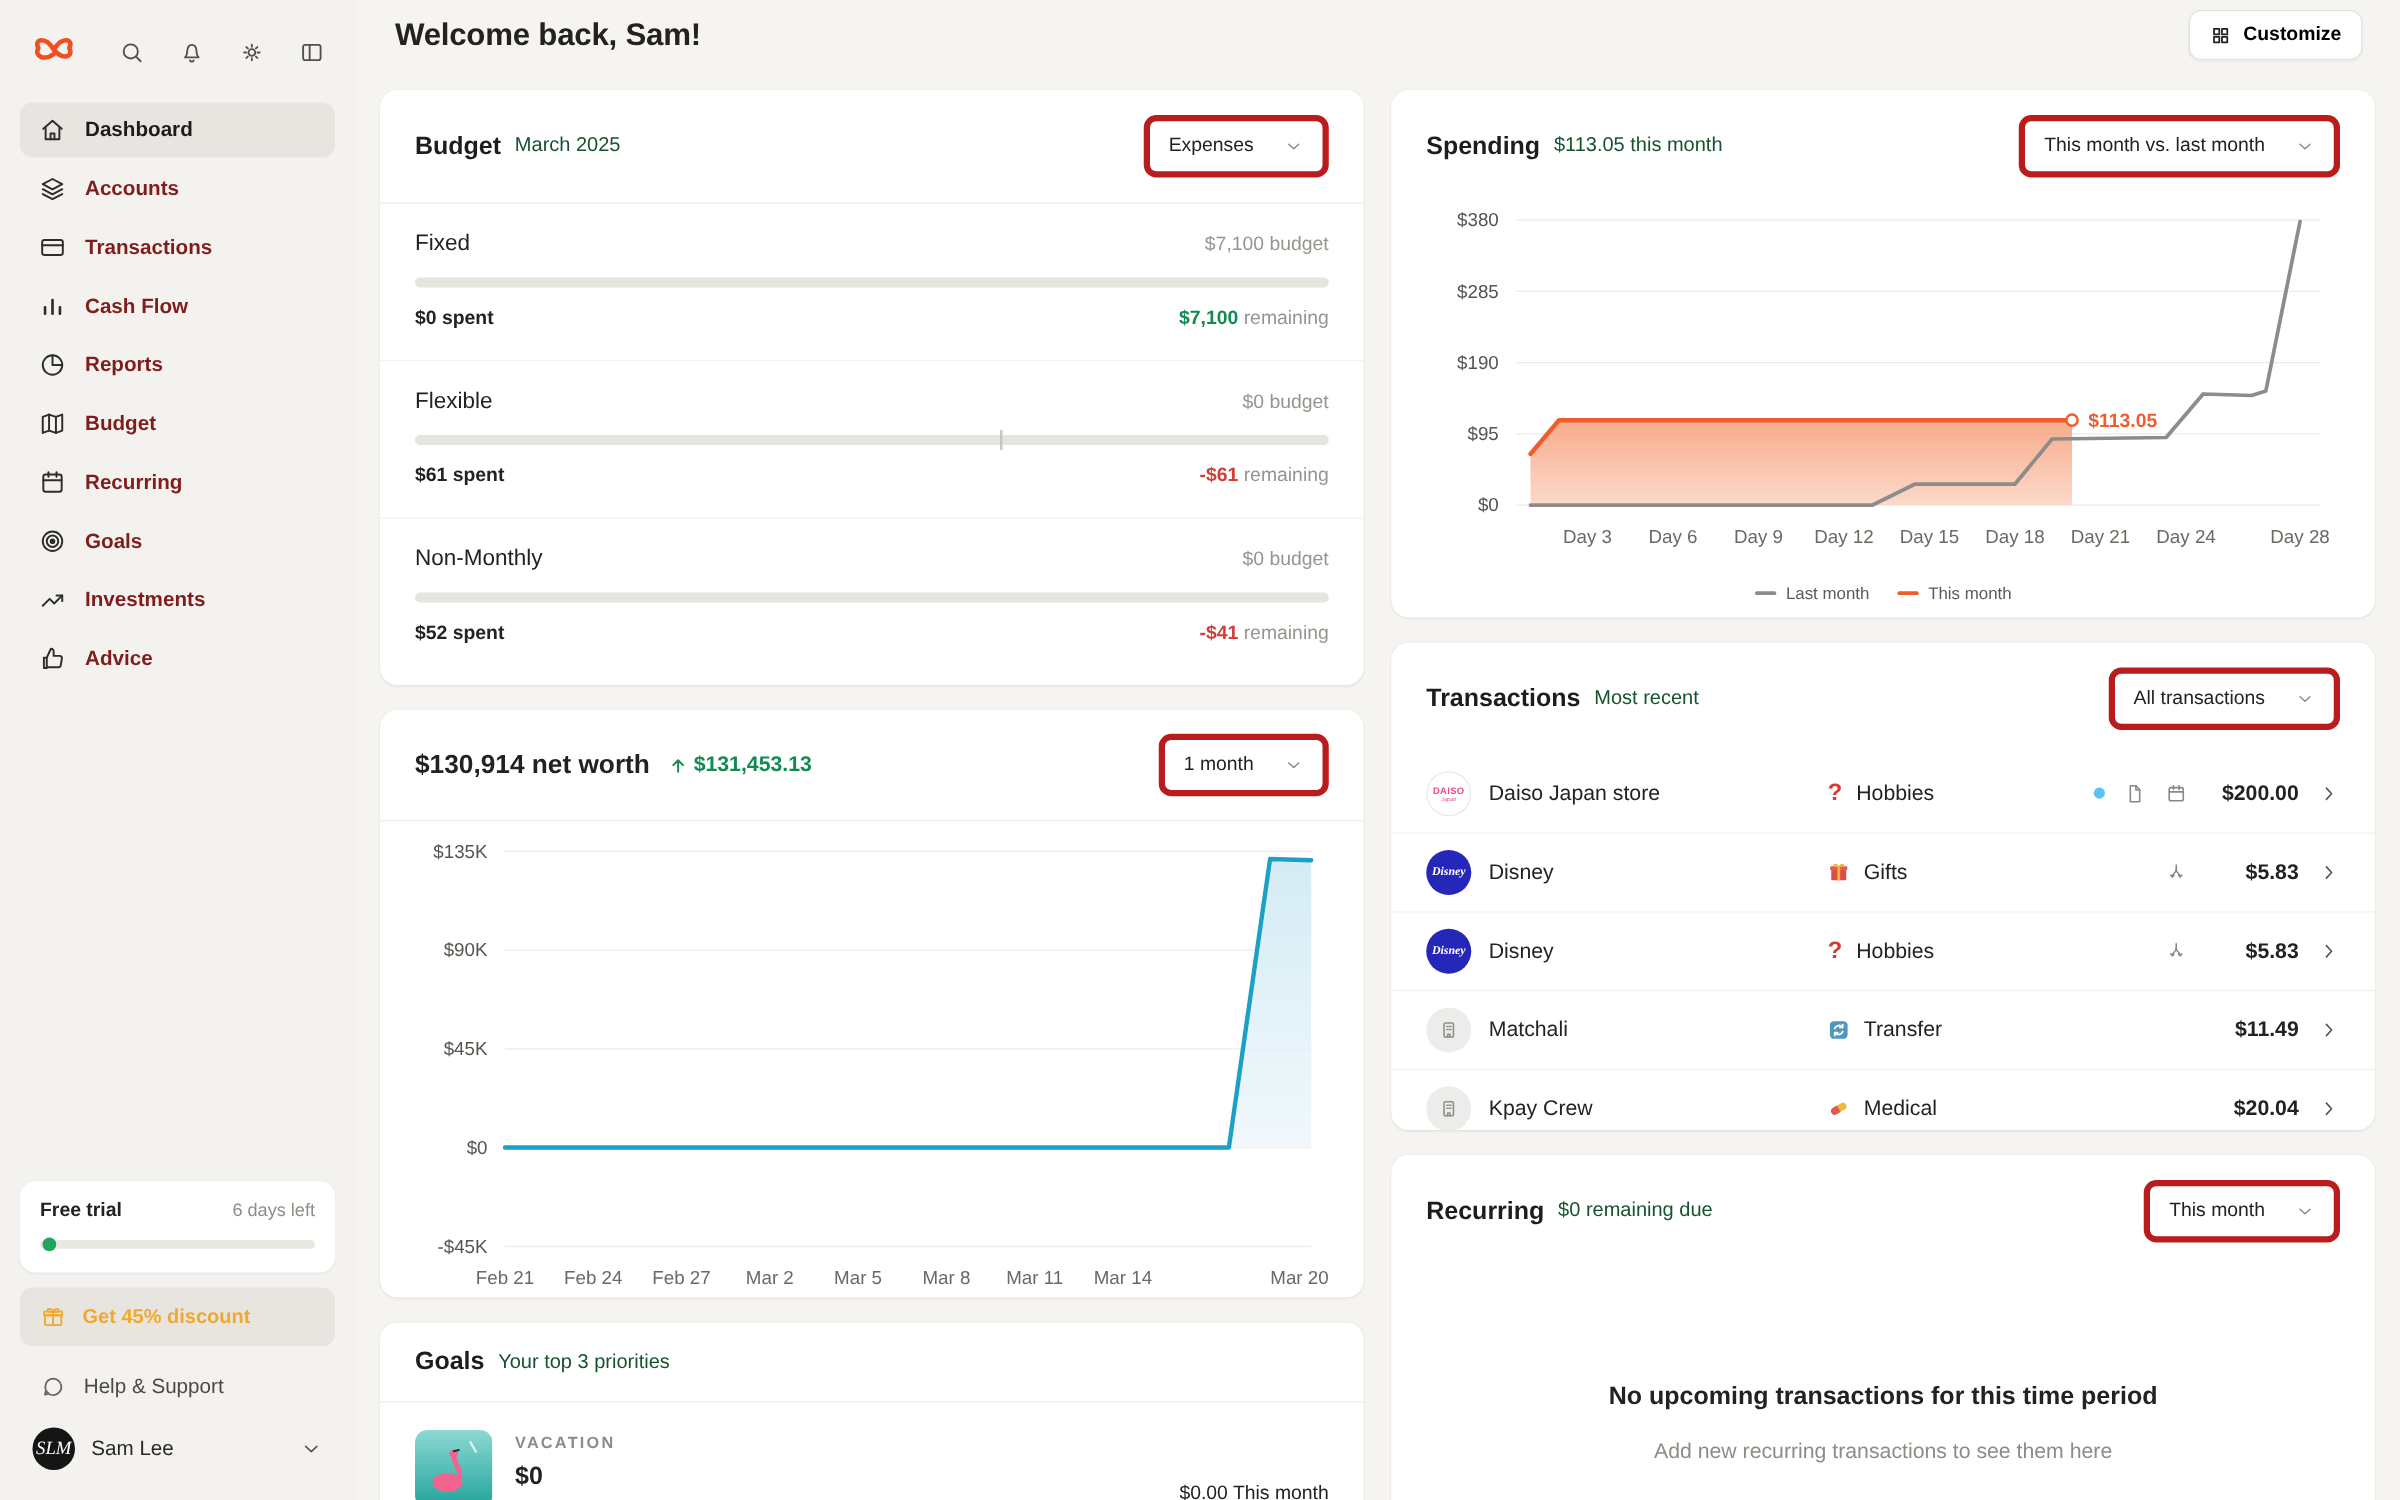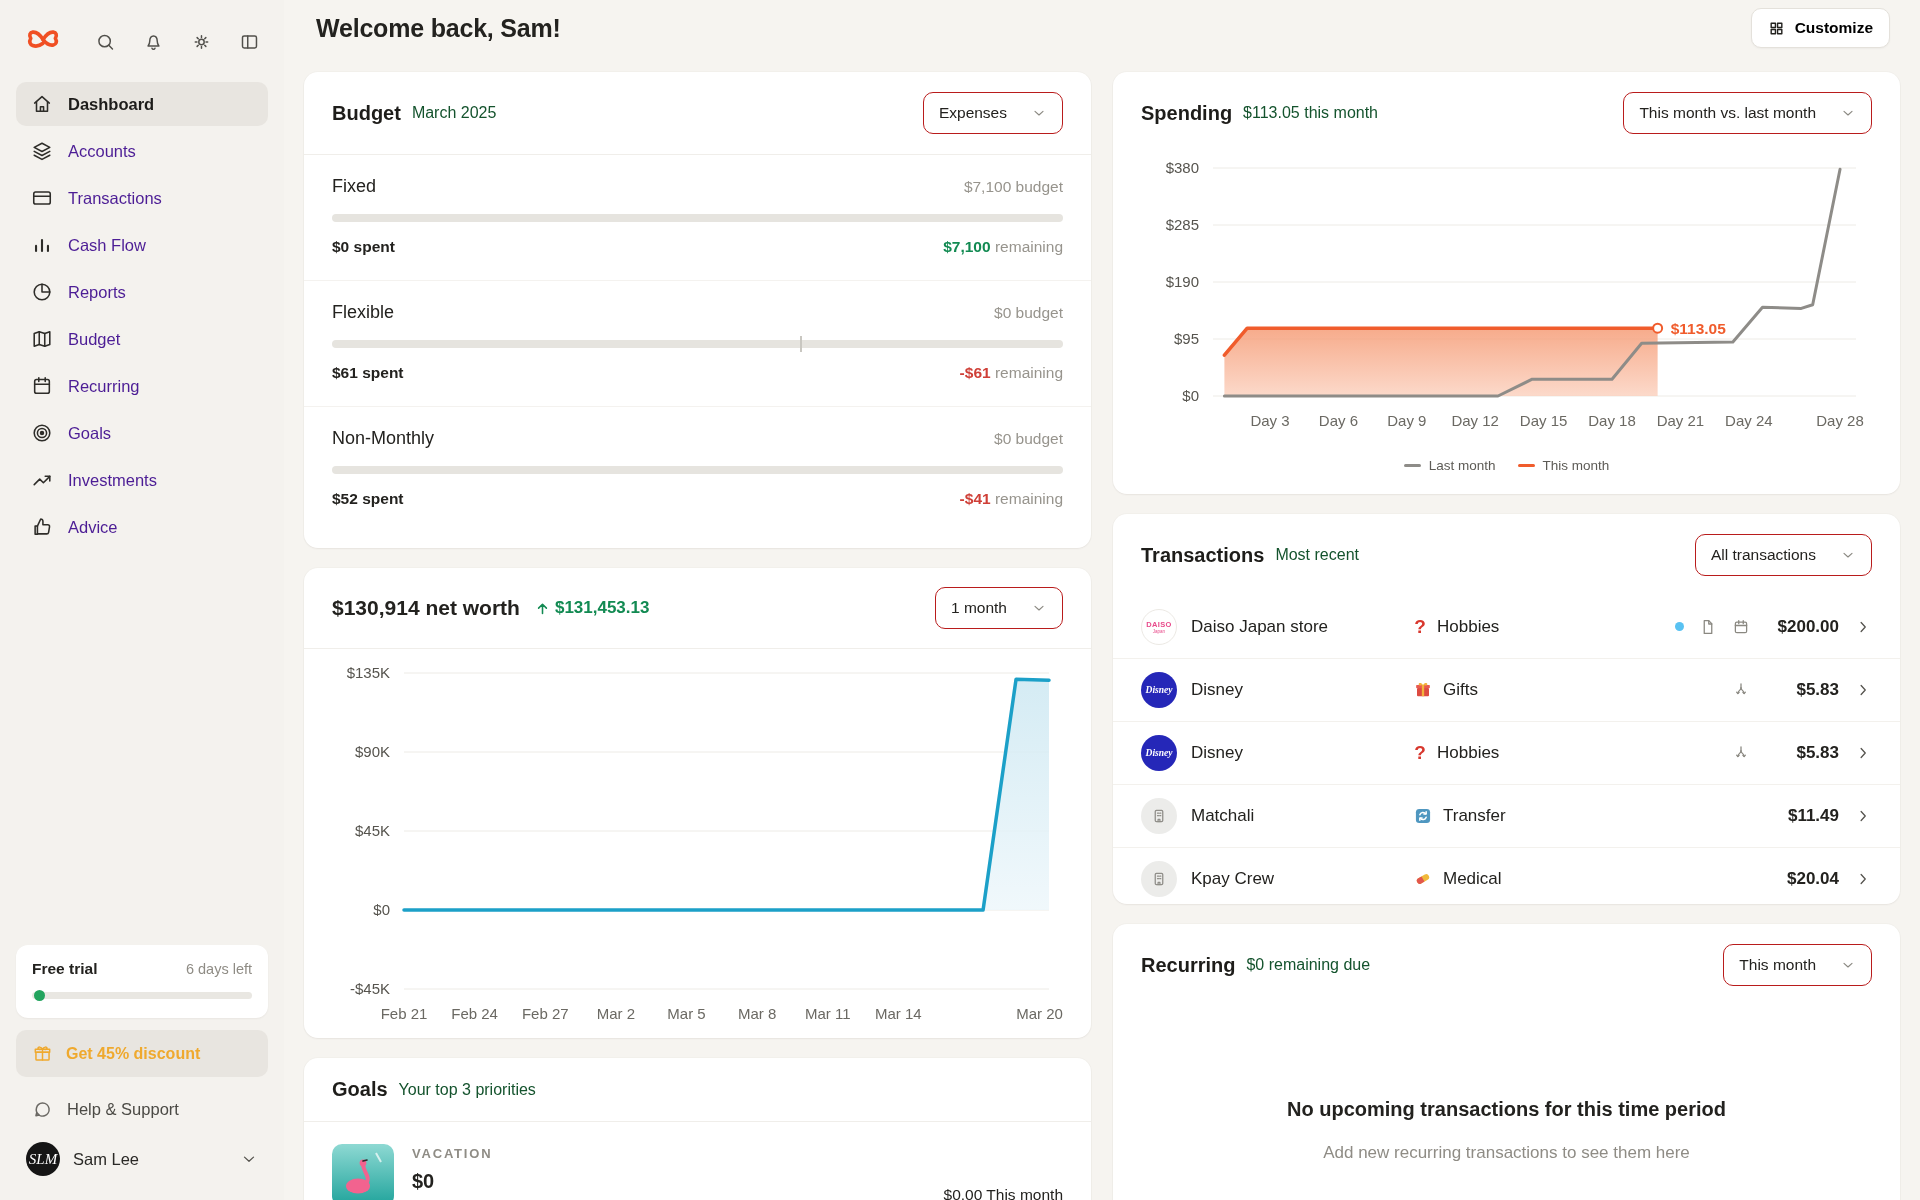--- a/index.html
+++ b/index.html
@@ -6,21 +6,21 @@
   html,body { width:1920px; height:1200px; overflow:hidden; }
   body { background:#f6f4f0; font-family:"Liberation Sans","DejaVu Sans",sans-serif; color:#23221f; }
   .app { display:flex; height:100%; }
 
   
   .sidebar { width:284px; flex:0 0 284px; background:#f4f2ee; display:flex; flex-direction:column; padding:16px 16px 20px; }
   .side-top { display:flex; align-items:center; gap:27px; padding:6px 8px 20px; }
   .logo { width:40px; height:40px; margin-right:6px; }
   .top-icon { width:22px; height:22px; color:#51504b; cursor:pointer; }
   .icon svg { width:100%; height:100%; stroke:currentColor; fill:none; stroke-width:1.7; stroke-linecap:round; stroke-linejoin:round; display:block; }
-  .nav-item { display:flex; align-items:center; gap:15px; padding:11px 15px; border-radius:10px; font-size:16.5px; color:#4c1d95; cursor:pointer; margin-bottom:3px; }
+  .nav-item { display:flex; align-items:center; gap:15px; padding:11px 15px; border-radius:10px; font-size:16.5px; color:#7f1d1d; cursor:pointer; margin-bottom:3px;font-weight:bold; }
   .nav-item .icon { width:22px; height:22px; color:#2e2d29; }
   .nav-item.active { background:#e8e5e0; font-weight:600; color:#1d1c1a; }
   .side-spacer { flex:1; }
   .trial-card { background:#ffffff; border-radius:12px; padding:15px 16px 19px; margin:6px 0 12px; box-shadow:0 1px 2px rgba(30,28,24,.05); }
   .trial-row { display:flex; justify-content:space-between; align-items:baseline; }
   .trial-title { font-size:15.5px; font-weight:700; }
   .trial-left { font-size:14.5px; color:#8f8c85; }
   .trial-track { position:relative; height:7px; border-radius:4px; background:#e9e7e2; margin-top:14px; }
   .trial-dot { position:absolute; top:-2px; width:11px; height:11px; border-radius:50%; background:#23a45e; }
   .discount-btn { display:flex; align-items:center; gap:13px; background:#e8e5e0; border-radius:10px; padding:13px 16px; color:#efa92e; font-weight:700; font-size:16px; cursor:pointer; margin-bottom:10px; }
@@ -37,21 +37,21 @@
   .main-header { display:flex; justify-content:space-between; align-items:center; padding:8px 10px 24px 12px; }
   .welcome { font-size:25px; font-weight:700; letter-spacing:-0.2px; }
   .customize-btn { display:flex; align-items:center; gap:10px; background:#fff; border:1px solid #e4e1db; border-radius:10px; padding:10px 16px; font-size:15.5px; font-weight:600; cursor:pointer; box-shadow:0 1px 2px rgba(30,28,24,.04); }
   .customize-btn .icon { width:17px; height:17px; color:#23221f; }
   .columns { display:flex; gap:22px; }
   .col { width:787px; display:flex; flex-direction:column; gap:20px; }
   .card { background:#fff; border-radius:14px; box-shadow:0 1px 2px rgba(30,28,24,.05), 0 0 0 1px rgba(30,28,24,.02); }
   .card-header { display:flex; align-items:center; padding:20px 28px; }
   .card-title { font-size:20px; font-weight:700; color:#1e1d1a; }
   .card-subtitle { font-size:16px; color:#14532d; margin-left:11px; }
-  .dropdown { margin-left:auto; display:flex; align-items:center; gap:24px; border:1px solid #b91c1c; border-radius:10px; padding:11px 15px; font-size:15.5px; color:#23221f; background:#fff; cursor:pointer; }
+  .dropdown { margin-left:auto; display:flex; align-items:center; gap:24px; border:5px solid #b91c1c; border-radius:10px; padding:11px 15px; font-size:15.5px; color:#23221f; background:#fff; cursor:pointer; }
   .dropdown .icon { width:16px; height:16px; color:#8a8881; }
   .card-divider { height:1px; background:#f0eeea; }
 
   
   .budget-row { padding:21px 28px 24px; }
   .b-top, .b-bottom { display:flex; justify-content:space-between; align-items:baseline; }
   .b-name { font-size:18px; color:#23221f; }
   .b-budget { font-size:15.5px; color:#97948d; }
   .b-track { position:relative; height:8px; border-radius:4px; background:#e6e4df; margin:17px 0 16px; }
   .b-marker { position:absolute; top:-4px; width:2px; height:16px; background:#c9c7c1; }
@@ -69,21 +69,21 @@
   .nw-change .icon { width:17px; height:17px; color:#128a52; }
   .chart-wrap { padding:6px 28px 10px; }
   .ytick { font-size:15px; fill:#56544e; }
   .xtick { font-size:15px; fill:#6b6963; }
   .endlabel { font-size:15.5px; font-weight:700; }
   .sp-legend { display:flex; justify-content:center; gap:22px; padding:2px 0 16px; }
   .lg-item { display:flex; align-items:center; gap:8px; font-size:13.5px; color:#5d5b56; }
   .lg-dash { width:17px; height:3px; border-radius:2px; display:inline-block; }
 
   
-  .tx-row { display:flex; align-items:center; padding:0 28px; height:63px; border-top:1px solid #f3f1ed; cursor:pointer; }
+  .tx-row { display:flex; align-items:center; padding:0 28px; height:63px; border-top:1px solid #f3f1ed; cursor:pointer;gap:48px; }
   .tx-row:first-child { border-top:none; }
   .tx-merchant { display:flex; align-items:center; gap:14px; flex:0 0 272px; }
   .tx-logo { width:36px; height:36px; border-radius:50%; flex:0 0 36px; display:flex; flex-direction:column; align-items:center; justify-content:center; }
   .tx-logo.daiso { background:#fff; border:1px solid #ece9e4; }
   .tx-logo.daiso .l1 { font-size:7.5px; font-weight:700; color:#e84a8a; letter-spacing:.3px; }
   .tx-logo.daiso .l2 { font-size:4.5px; color:#e84a8a; }
   .tx-logo.disney { background:#2527b8; }
   .tx-logo.disney .l1 { font-family:"Liberation Serif","DejaVu Serif",serif; font-style:italic; font-weight:700; color:#fff; font-size:9.5px; }
   .tx-logo.building { background:#ececea; color:#908e89; }
   .tx-logo.building .icon { width:18px; height:18px; }

